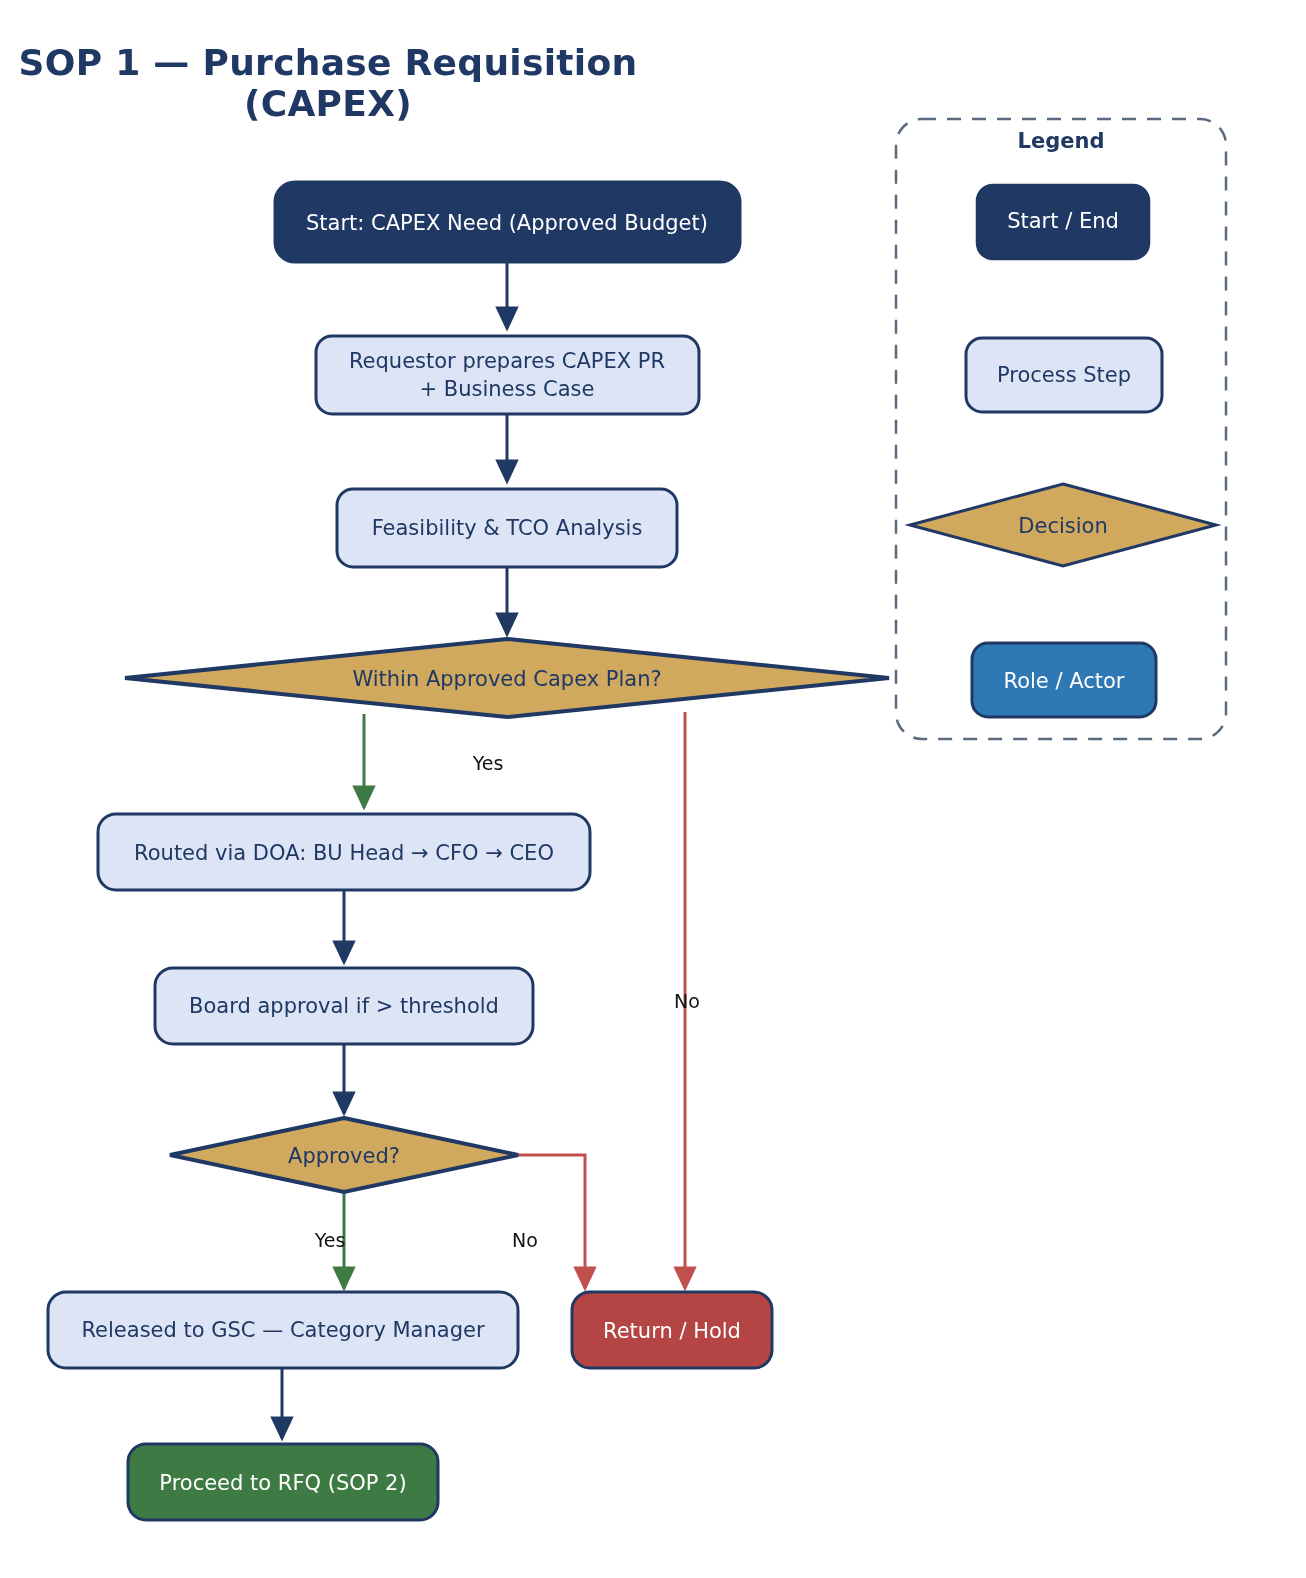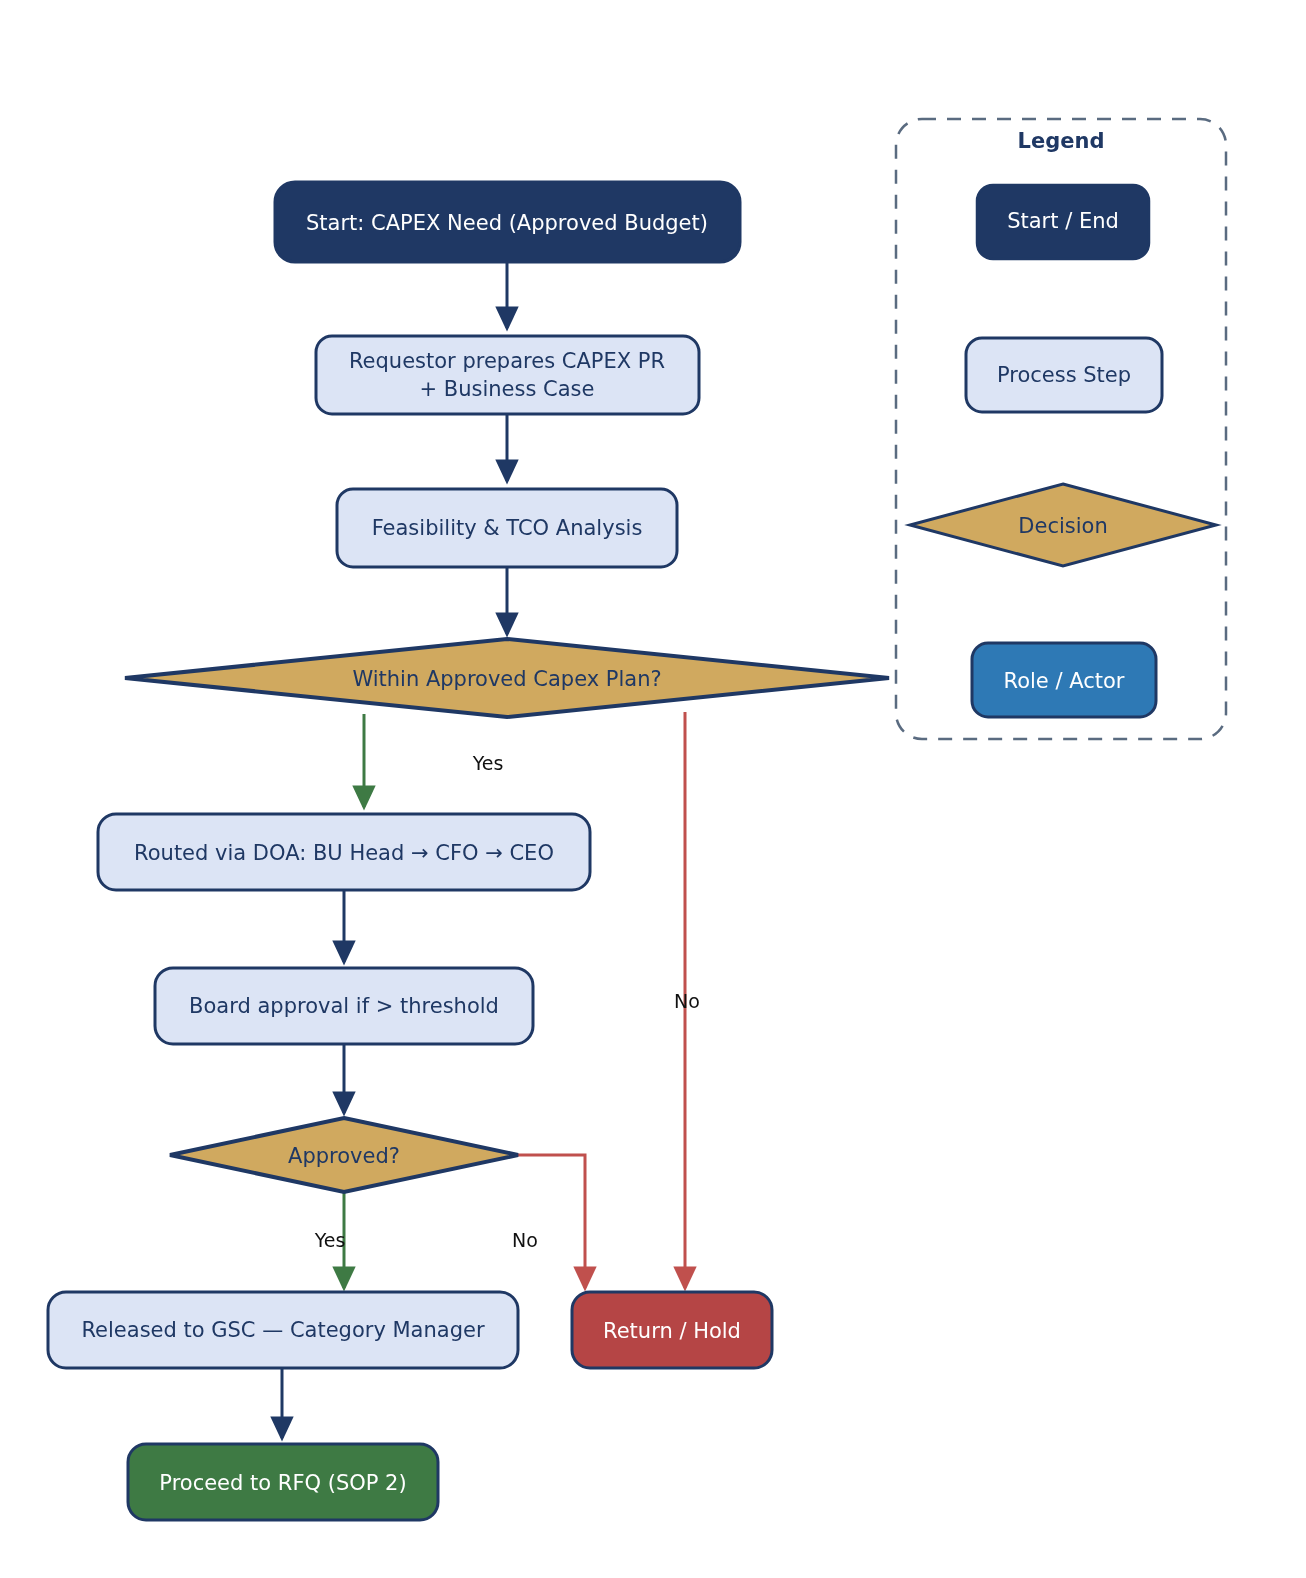--- a/index.html
+++ b/index.html
@@ -55,20 +55,21 @@
     font-family: "DejaVu Sans", "Liberation Sans", sans-serif;
     font-size: 19px;
     fill: #111111;
   }
 </style>
 </head>
 <body>
 
 <div id="canvas">
 
+  <div class="page-title">SOP 1 — Purchase Requisition (CAPEX)</div>
 
   <svg id="diagram-svg" viewBox="0 0 1306 1578">
     <defs>
       <marker id="arr-navy" markerWidth="9" markerHeight="9" refX="7.2" refY="4.5" orient="auto" markerUnits="strokeWidth">
         <path d="M0,0.6 L8.4,4.5 L0,8.4 z" fill="#1F3864"></path>
       </marker>
       <marker id="arr-green" markerWidth="9" markerHeight="9" refX="7.2" refY="4.5" orient="auto" markerUnits="strokeWidth">
         <path d="M0,0.6 L8.4,4.5 L0,8.4 z" fill="#3E7A44"></path>
       </marker>
       <marker id="arr-red" markerWidth="9" markerHeight="9" refX="7.2" refY="4.5" orient="auto" markerUnits="strokeWidth">

